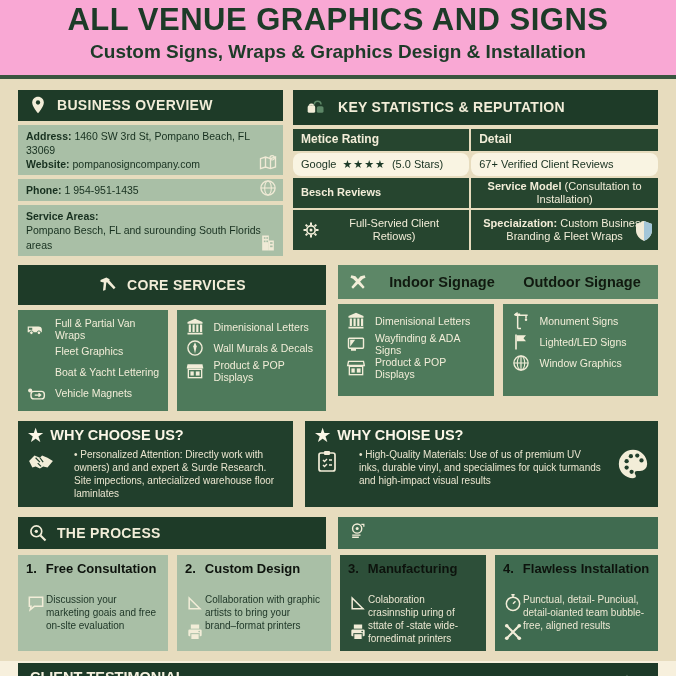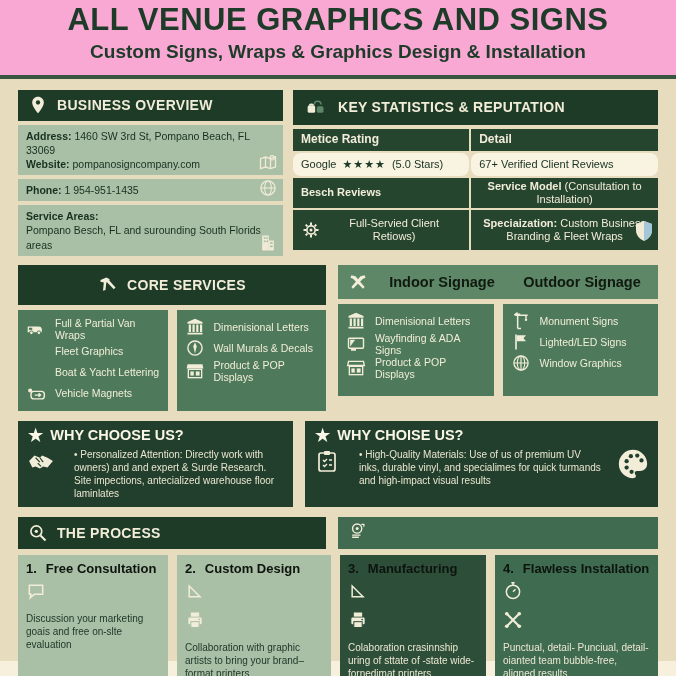--- a/index.html
+++ b/index.html
@@ -55,21 +55,21 @@
   
   .row4-top { display:grid; grid-template-columns:308px 1fr; gap:12px; margin-top:10px; }
   .pr-hdr { height:32px; }
   .pr-bar { background:#406b50; display:flex; align-items:center; padding:0 10px; color:#f2edd8; }
   .row4-cards { display:grid; grid-template-columns:150px 154px 146px 1fr; gap:9px; margin-top:6px; }
   .step-card { min-height:84px; padding:6px 8px; font-size:10px; line-height:1.3; }
   .step-sage  { background:#a9bfa6; color:#1d3526; }
   .step-dark  { background:#2d4f39; color:#ece7d2; }
   .step-mid   { background:#3f6b50; color:#ece7d2; }
   .step-head  { display:flex; gap:9px; font-weight:bold; font-size:13px; color:#0d130d; }
-  .step-body  { display:flex; gap:8px; margin-top:3px;flex-direction:column; }
+  .step-body  { display:flex; gap:0; margin-top:15px; }
   .step-icons { width:20px; flex:none; display:flex; flex-direction:column; gap:6px; align-items:center; }
   .step-sage .step-icons { color:#f2edd8; }
 
   
   .testimonial { margin-top:12px; background:#1d3a28; color:#f5f1df; padding:6px 12px; position:relative; min-height:55px; }
   .t-head { font-weight:bold; font-size:14.5px; }
   .t-sparkle { position:absolute; right:12px; top:10px; color:#93a297; }
 </style>
 </head>
 <body>

